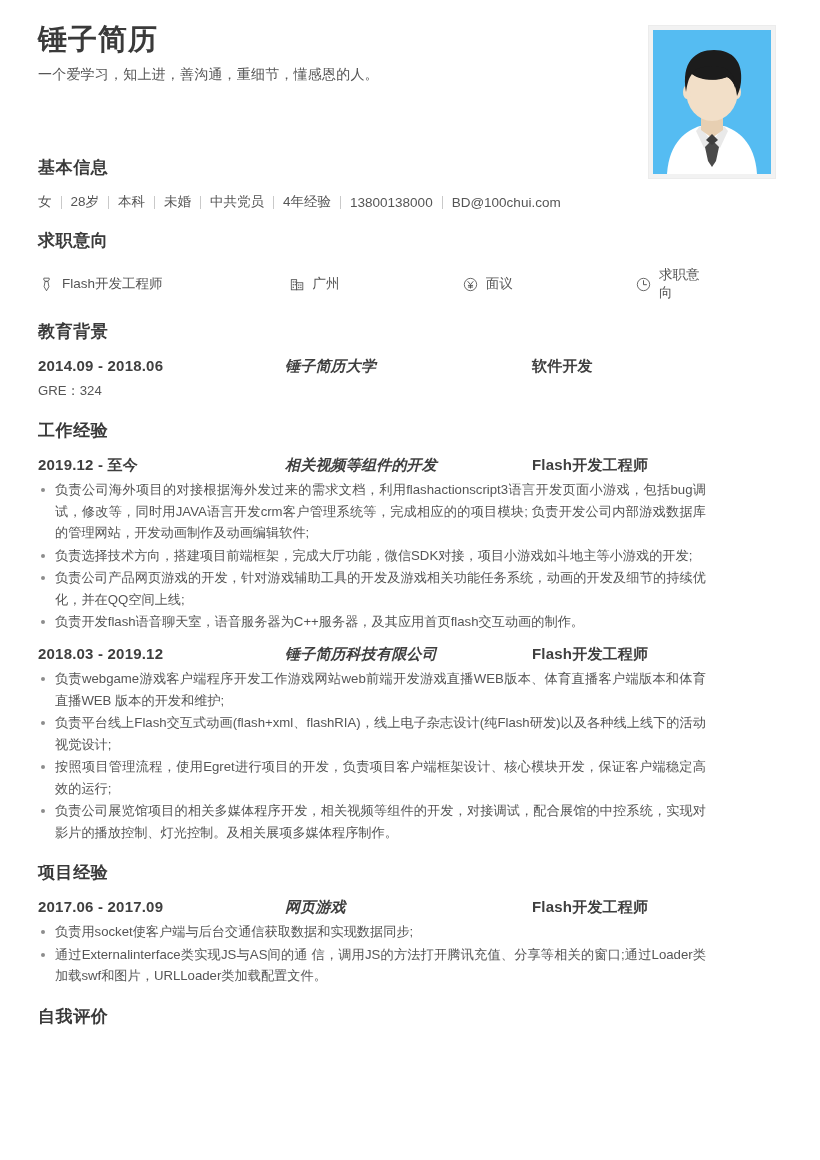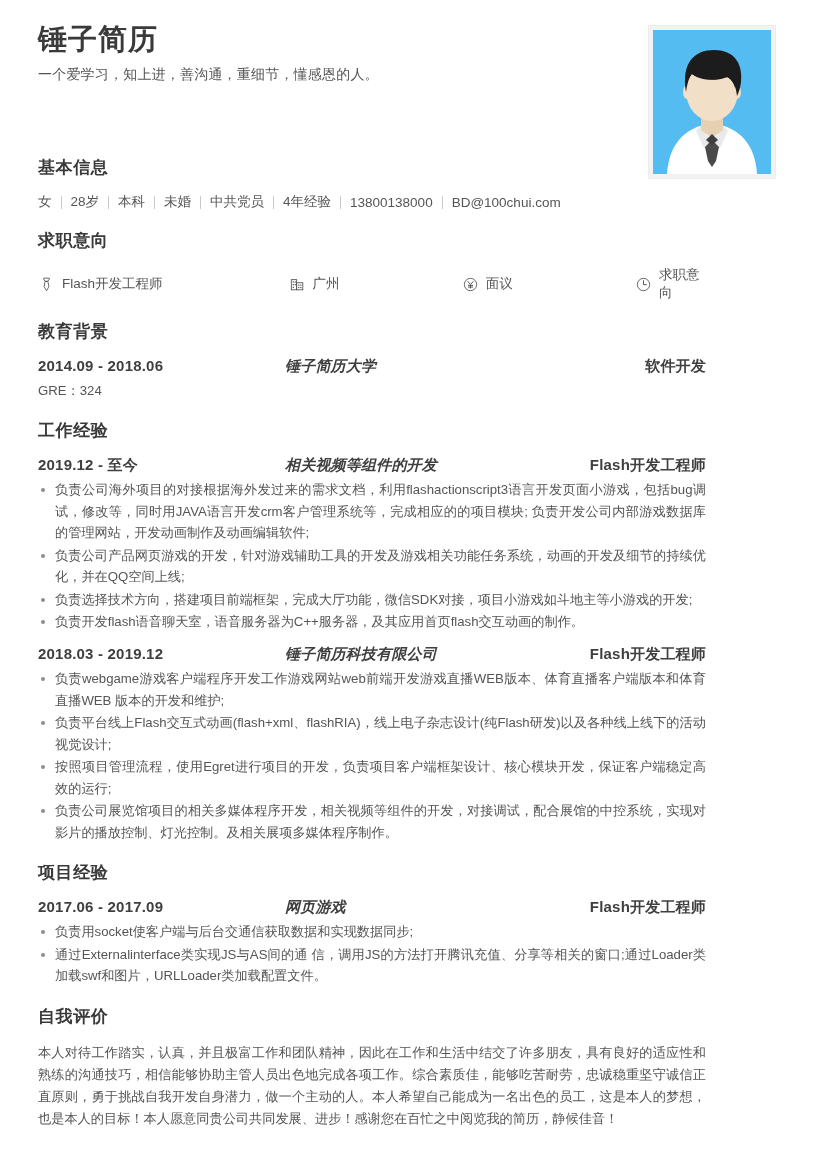--- a/index.html
+++ b/index.html
@@ -117,21 +117,21 @@
     display: flex;
     font-size: 15px;
     font-weight: bold;
     color: #3f3f3f;
     margin-top: 12px;
     margin-bottom: 4px;
     letter-spacing: 0.2px;
   }
   .entry-head .col-date { width: 247px; flex: 0 0 247px; }
   .entry-head .col-org  { width: 247px; flex: 0 0 247px; font-style: italic; }
-  .entry-head .col-role { flex: 1; text-align: right; }
+  .entry-head .col-role { flex: 1; }
 
   
   .plain-line {
     font-size: 13.2px;
     color: #555555;
     line-height: 1.62;
   }
 
   
   ul.bullets {
@@ -300,22 +300,22 @@
     <div class="section-title">工作经验</div>
 
     <div class="entry">
       <div class="entry-head">
         <span class="col-date">2019.12 - 至今</span>
         <span class="col-org">相关视频等组件的开发</span>
         <span class="col-role">Flash开发工程师</span>
       </div>
       <ul class="bullets">
         <li>负责公司海外项目的对接根据海外发过来的需求文档，利用flashactionscript3语言开发页面小游戏，包括bug调试，修改等，同时用JAVA语言开发crm客户管理系统等，完成相应的的项目模块; 负责开发公司内部游戏数据库的管理网站，开发动画制作及动画编辑软件;</li>
+        <li>负责选择技术方向，搭建项目前端框架，完成大厅功能，微信SDK对接，项目小游戏如斗地主等小游戏的开发;</li>
         <li>负责公司产品网页游戏的开发，针对游戏辅助工具的开发及游戏相关功能任务系统，动画的开发及细节的持续优化，并在QQ空间上线;</li>
-        <li>负责选择技术方向，搭建项目前端框架，完成大厅功能，微信SDK对接，项目小游戏如斗地主等小游戏的开发;</li>
         <li>负责开发flash语音聊天室，语音服务器为C++服务器，及其应用首页flash交互动画的制作。</li>
       </ul>
     </div>
 
     <div class="entry">
       <div class="entry-head">
         <span class="col-date">2018.03 - 2019.12</span>
         <span class="col-org">锤子简历科技有限公司</span>
         <span class="col-role">Flash开发工程师</span>
       </div>
@@ -338,16 +338,15 @@
       </div>
       <ul class="bullets">
         <li>负责用socket使客户端与后台交通信获取数据和实现数据同步;</li>
         <li>通过Externalinterface类实现JS与AS间的通 信，调用JS的方法打开腾讯充值、分享等相关的窗口;通过Loader类加载swf和图片，URLLoader类加载配置文件。</li>
       </ul>
     </div>
   </div>
 
   <div class="section">
     <div class="section-title">自我评价</div>
-    <div class="para">本人对待工作踏实，认真，并且极富工作和团队精神，因此在工作和生活中结交了许多朋友，具有良好的适应性和熟练的沟通技巧，相信能够协助主管人员出色地完成各项工作。综合素质佳，能够吃苦耐劳，忠诚稳重坚守诚信正直原则，勇于挑战自我开发自身潜力，做一个主动的人。本人希望自己能成为一名出色的员工，这是本人的梦想，也是本人的目标！本人愿意同贵公司共同发展、进步！感谢您在百忙之中阅览我的简历，静候佳音！</div>
   </div>
 
 </div>
 
 </body></html>

